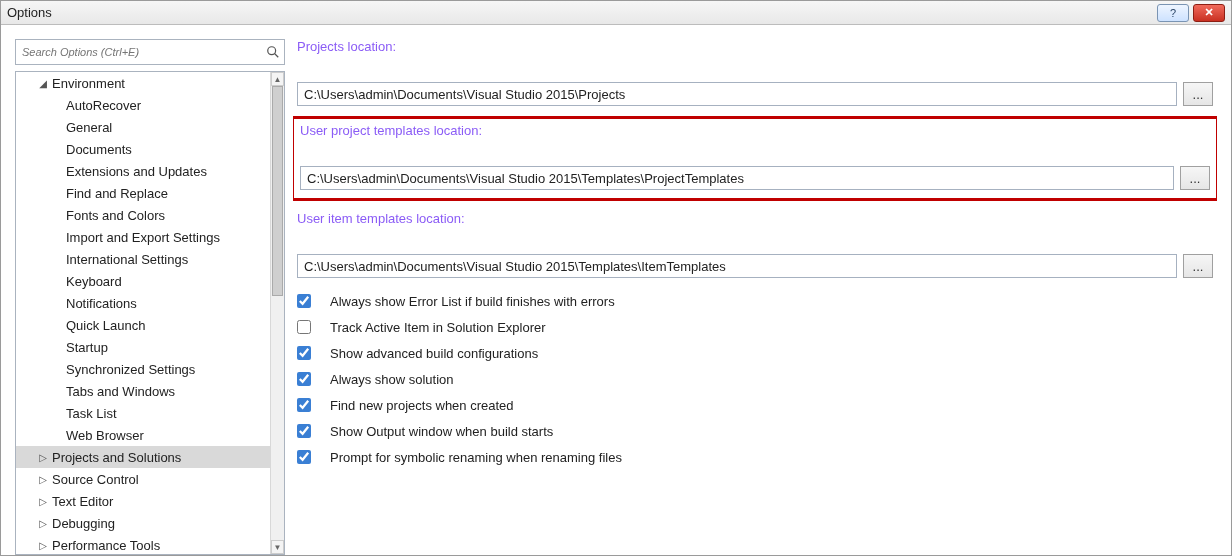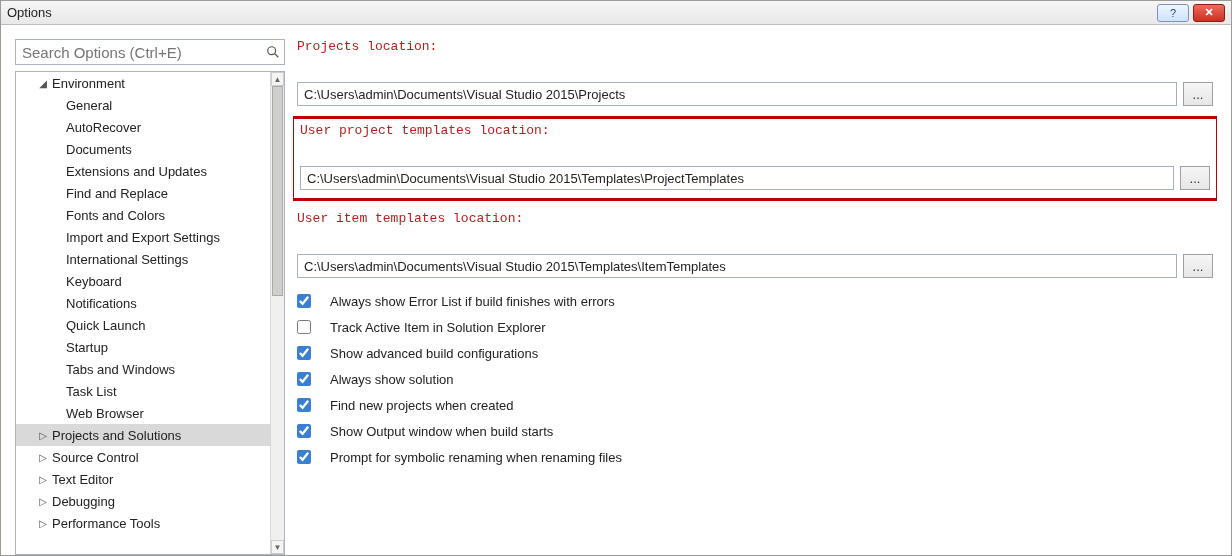--- a/index.html
+++ b/index.html
@@ -58,21 +58,21 @@
     gap:6px;
   }
   .search-wrap {
     display:flex; align-items:center;
     border:1px solid #aab3bf;
     background:#fff;
     height:26px;
   }
   .search-wrap input {
     flex:1; border:none; outline:none; padding:0 6px;
-    font-size:15px; color:#777;
+    font-size:11px; font-style:italic; color:#777;
     background:transparent;
   }
   .search-icon {
     width:22px; display:flex; align-items:center; justify-content:center;
     color:#555; font-size:13px;
   }
   .tree-wrap {
     flex:1;
     border:1px solid #aab3bf;
     background:#fff;
@@ -119,21 +119,21 @@
     flex:1;
     padding: 0 4px;
     overflow:hidden;
   }
   .field-group { margin-bottom: 10px; }
   .field-group.highlight {
     border:3px solid #c00000;
     padding:4px 6px 8px 6px;
     margin-left:-6px; margin-right:-6px;
   }
-  .field-label { margin-bottom:4px; color:#b91c1c;font-family:Liberation Mono, monospace; }
+  .field-label { margin-bottom:4px; color:#8b5cf6; }
   .field-row { display:flex; gap:6px; align-items:center;margin-top:28px; }
   .field-row input[type=text] {
     flex:1; height:24px; padding:0 6px;
     border:1px solid #a6b1c0;
     font-size:13px; color:#222;
     background:#fff;
   }
   .browse-btn {
     width:30px; height:24px;
     border:1px solid #a0a0a0;
@@ -178,26 +178,26 @@
       </div>
 
       <div class="tree-wrap">
         <div class="tree">
           <div class="tree-item top">
             <span class="glyph">◢</span>
             <span>Environment</span>
           </div>
           <div id="env-children">
               <div class="tree-item child">
+                <span>AutoRecover</span>
+              </div>
+              <div class="tree-item child">
                 <span>General</span>
               </div>
               <div class="tree-item child">
-                <span>AutoRecover</span>
-              </div>
-              <div class="tree-item child">
                 <span>Documents</span>
               </div>
               <div class="tree-item child">
                 <span>Extensions and Updates</span>
               </div>
               <div class="tree-item child">
                 <span>Find and Replace</span>
               </div>
               <div class="tree-item child">
                 <span>Fonts and Colors</span>
@@ -212,20 +212,23 @@
                 <span>Keyboard</span>
               </div>
               <div class="tree-item child">
                 <span>Notifications</span>
               </div>
               <div class="tree-item child">
                 <span>Quick Launch</span>
               </div>
               <div class="tree-item child">
                 <span>Startup</span>
+              </div>
+              <div class="tree-item child">
+                <span>Synchronized Settings</span>
               </div>
               <div class="tree-item child">
                 <span>Tabs and Windows</span>
               </div>
               <div class="tree-item child">
                 <span>Task List</span>
               </div>
               <div class="tree-item child">
                 <span>Web Browser</span>
               </div>

